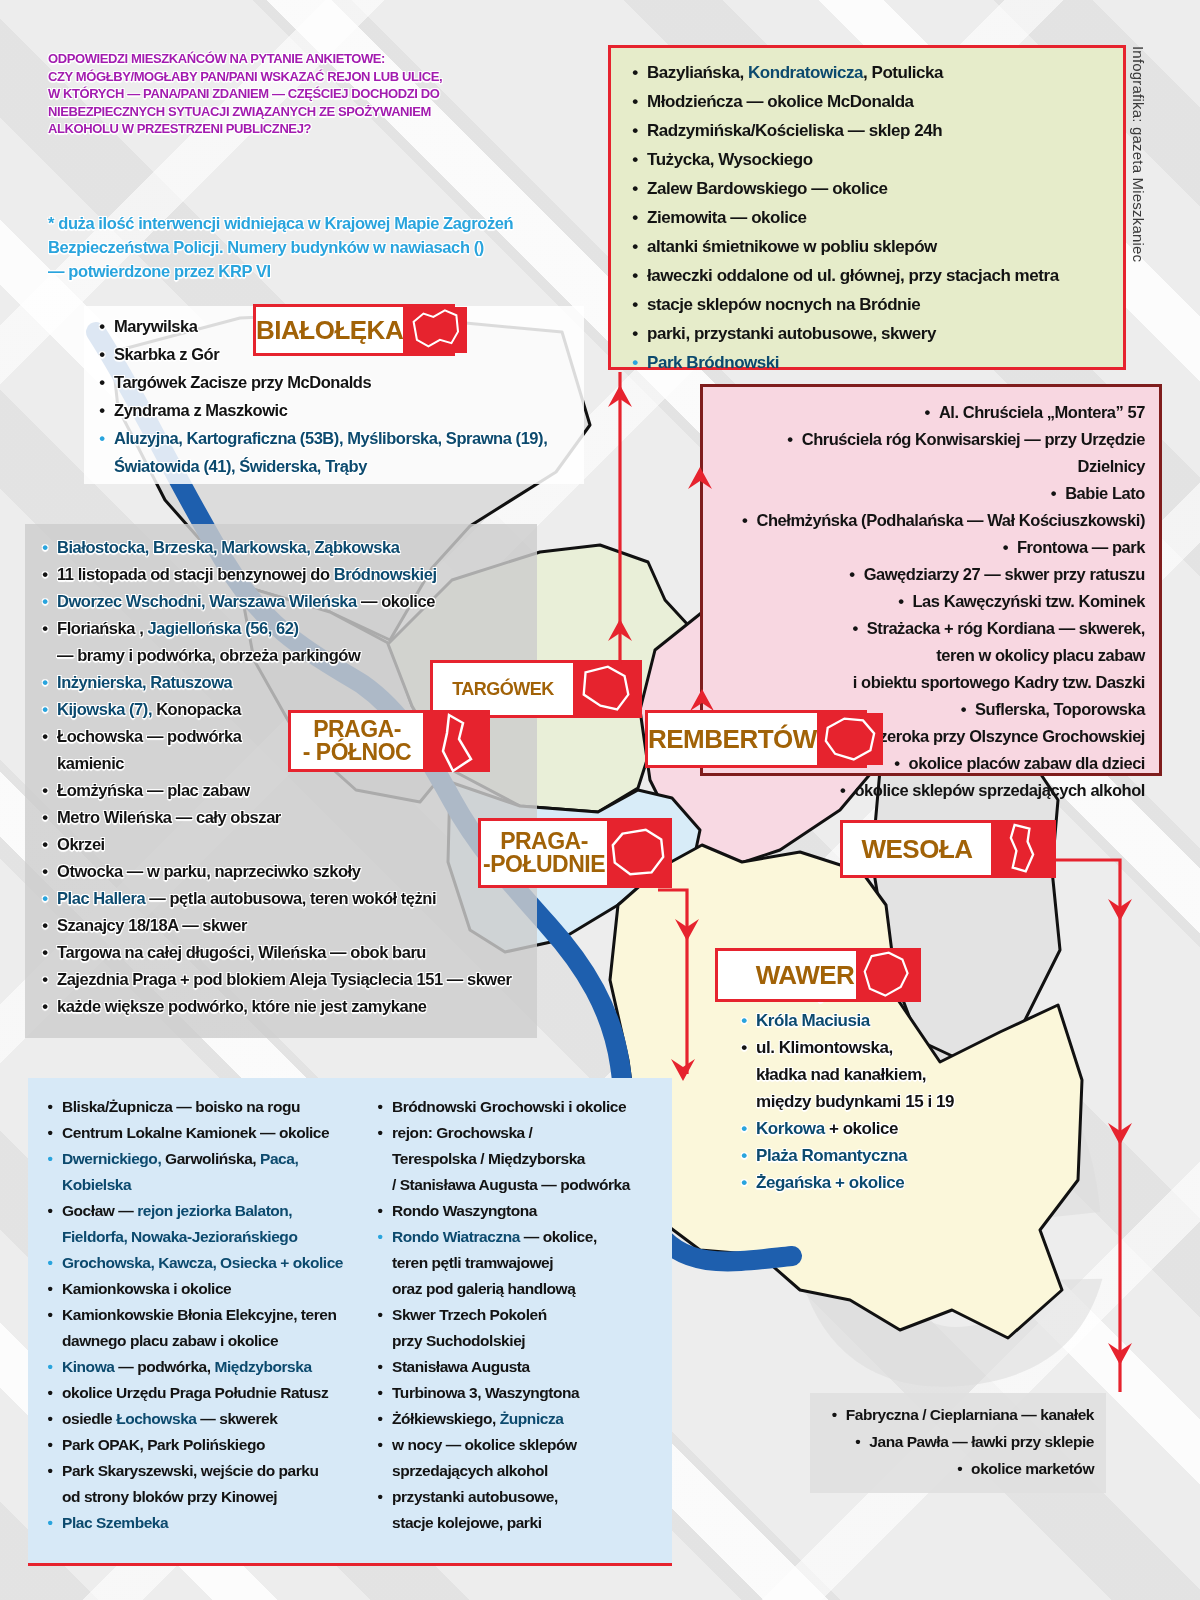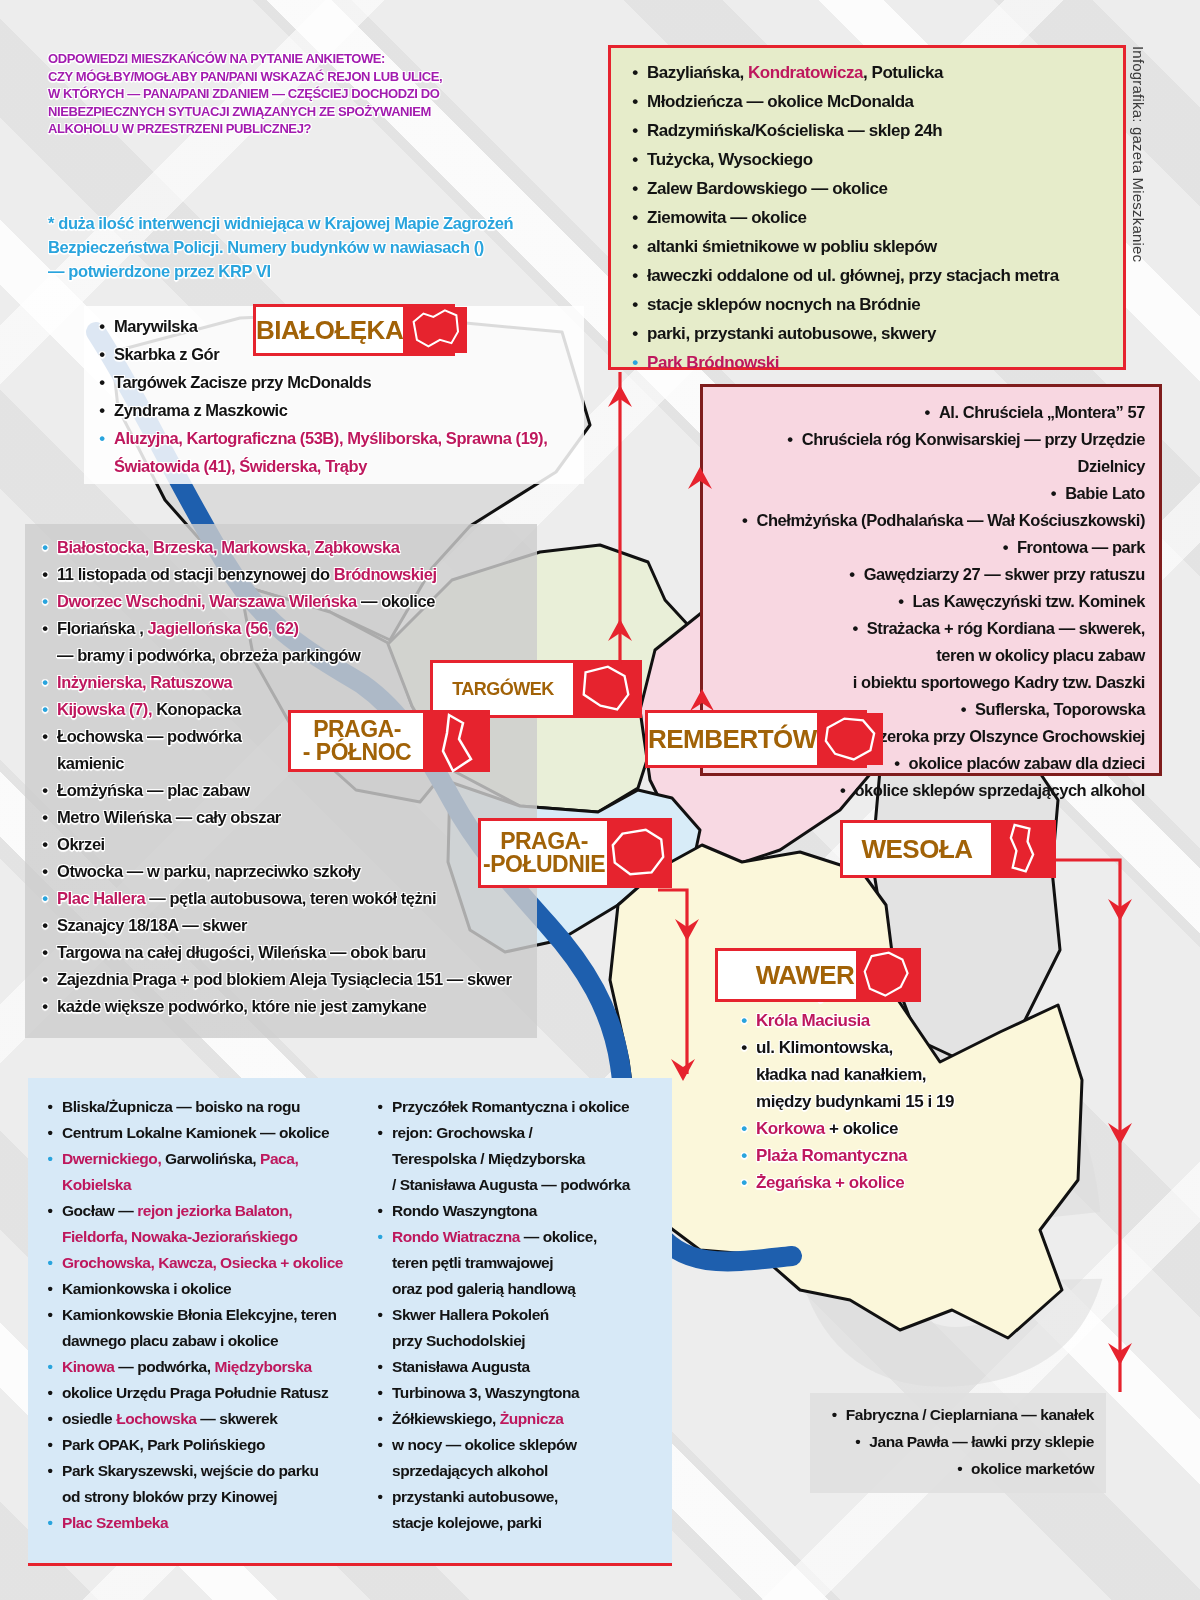--- a/index.html
+++ b/index.html
@@ -41,21 +41,21 @@
   #credit{position:absolute;z-index:2;writing-mode:vertical-rl;
     font-size:15px;color:#3a3a3a;font-weight:400;letter-spacing:.2px;}
   
   ul.lst{list-style:none;margin:0;padding:0;font-weight:700;letter-spacing:-.45px;}
   .lst li{display:flex;align-items:flex-start;}
   .lst .blt{flex:0 0 24px;text-align:center;}
   .lst .txt{flex:1;white-space:pre-wrap;}
   .lst.right li{display:block;text-align:right;}
   .lst.right .blt{display:inline;margin-right:9px;}
   .lst.right .txt{display:inline;}
-  .c-k{color:#131313;} .c-b{color:#be185d;margin-top:17px;}
+  .c-k{color:#131313;} .c-b{color:#0c4a6e;margin-top:17px;}
   .blt.k{color:#131313;} .blt.b{color:#29a4dd;}
   
   #panel-bialoleka{background:rgba(255,255,255,.85);}
   #panel-bialoleka ul{font-size:16.5px;line-height:28px;}
   #box-targowek{background:#e6ecca;border:3px solid #e6232e;}
   #box-targowek ul{font-size:17px;line-height:29px;}
   #box-rembertow{background:#f8d7e1;border:3px solid #7f1d1d;}
   #box-rembertow ul{font-size:16.5px;line-height:27px;}
   #box-praga-polnoc{background:rgba(205,205,205,.82);}
   #box-praga-polnoc ul{font-size:16.5px;line-height:27px;}
@@ -318,41 +318,41 @@
         <li>
           <span class="blt b">•</span>
           <span class="txt"><span class="c-b">Plac Szembeka</span></span>
         </li>
       </ul>
   </div>
   <div style="width:296px;">
     <ul class="lst">
         <li>
           <span class="blt k">•</span>
-          <span class="txt"><span class="c-k">Przyczółek Romantyczna i okolice</span></span>
+          <span class="txt"><span class="c-k">Bródnowski Grochowski i okolice</span></span>
         </li>
         <li>
           <span class="blt k">•</span>
           <span class="txt"><span class="c-k">rejon: Grochowska /
 Terespolska / Międzyborska
 / Stanisława Augusta — podwórka</span></span>
         </li>
         <li>
           <span class="blt k">•</span>
           <span class="txt"><span class="c-k">Rondo Waszyngtona</span></span>
         </li>
         <li>
           <span class="blt b">•</span>
           <span class="txt"><span class="c-b">Rondo Wiatraczna</span><span class="c-k"> — okolice,
 teren pętli tramwajowej
 oraz pod galerią handlową</span></span>
         </li>
         <li>
           <span class="blt k">•</span>
-          <span class="txt"><span class="c-k">Skwer Hallera Pokoleń
+          <span class="txt"><span class="c-k">Skwer Trzech Pokoleń
 przy Suchodolskiej</span></span>
         </li>
         <li>
           <span class="blt k">•</span>
           <span class="txt"><span class="c-k">Stanisława Augusta</span></span>
         </li>
         <li>
           <span class="blt k">•</span>
           <span class="txt"><span class="c-k">Turbinowa 3, Waszyngtona</span></span>
         </li>

